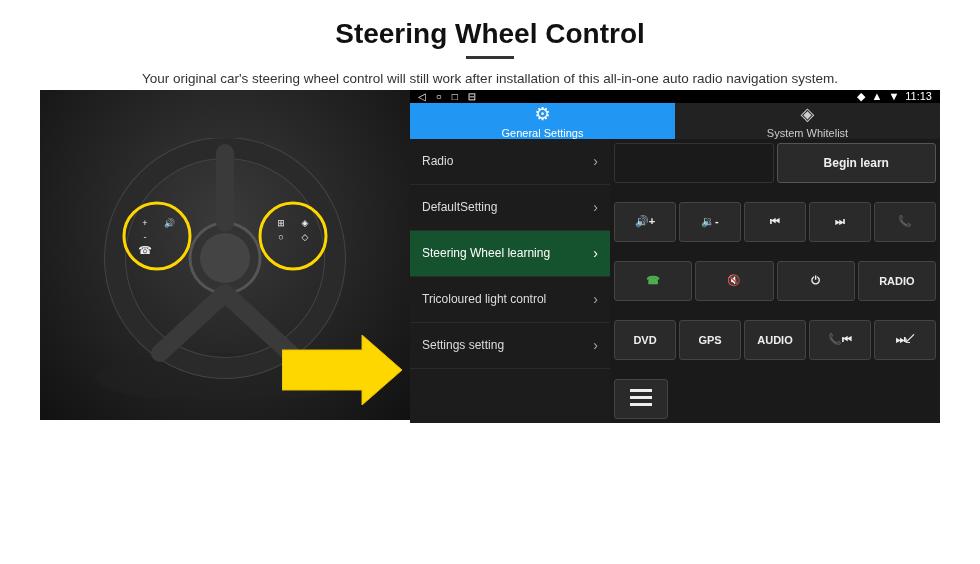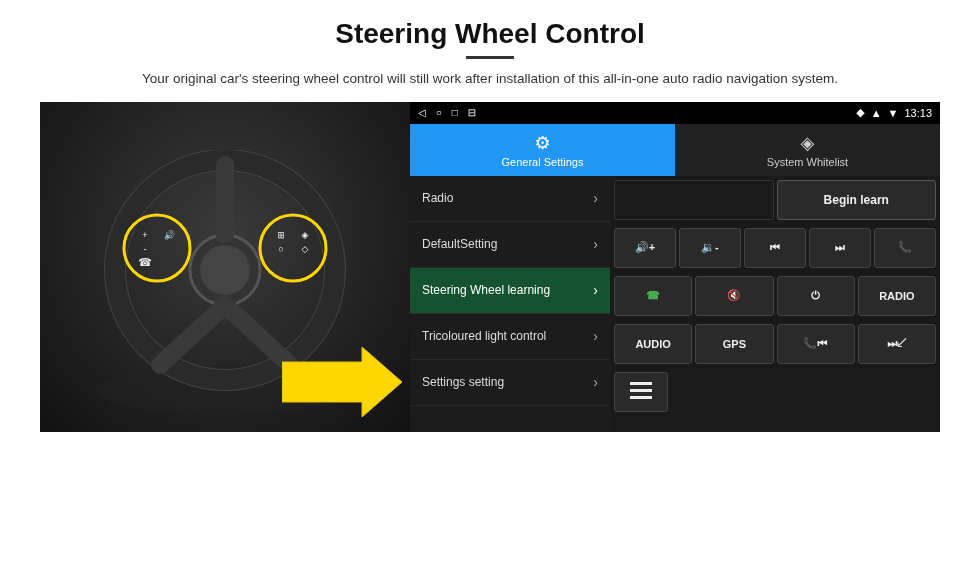--- a/index.html
+++ b/index.html
@@ -33,21 +33,20 @@
       height: 3px;
       background: #333;
       margin: 0 auto 10px;
     }
 
     .subtitle {
       font-size: 13.5px;
       color: #333;
       text-align: center;
       line-height: 1.55;
-      margin-bottom: 12px;
       max-width: 760px;
     }
 
     .content-row {
       display: flex;
       width: 100%;
       flex: 1;
       gap: 0;
     }
 
@@ -182,21 +181,22 @@
     .menu-item-text {
       font-size: 12px;
     }
 
     
     .button-grid {
       flex: 1;
       padding: 4px;
       display: flex;
       flex-direction: column;
-      gap: 8px;
+      gap: 19px;
+      justify-content: center;
     }
 
     .grid-row {
       display: flex;
       gap: 3px;
       align-items: center;
     }
 
     .grid-btn {
       background: #2a2a2a;
@@ -282,21 +282,21 @@
         <div class="status-bar-left">
           <span>◁</span>
           <span>○</span>
           <span>□</span>
           <span>⊟</span>
         </div>
         <div class="status-bar-right">
           <span>◆</span>
           <span>▲</span>
           <span>▼</span>
-          <span>13:13</span>
+          <span>11:13</span>
         </div>
       </div>
 
       <div class="top-tabs">
         <div class="tab active">
           <span class="tab-icon">⚙</span>
           <span>General Settings</span>
         </div>
         <div class="tab">
           <span class="tab-icon">◈</span>
@@ -364,24 +364,27 @@
             <div class="grid-btn">
               <span>⏻</span>
             </div>
             <div class="grid-btn">
               <span>RADIO</span>
             </div>
           </div>
 
           <div class="grid-row">
             <div class="grid-btn">
+              <span>DVD</span>
+            </div>
+            <div class="grid-btn">
+              <span>GPS</span>
+            </div>
+            <div class="grid-btn">
               <span>AUDIO</span>
-            </div>
-            <div class="grid-btn">
-              <span>GPS</span>
             </div>
             <div class="grid-btn">
               <span>📞⏮</span>
             </div>
             <div class="grid-btn">
               <span>⏭↙</span>
             </div>
           </div>
 
           <div class="grid-row">

